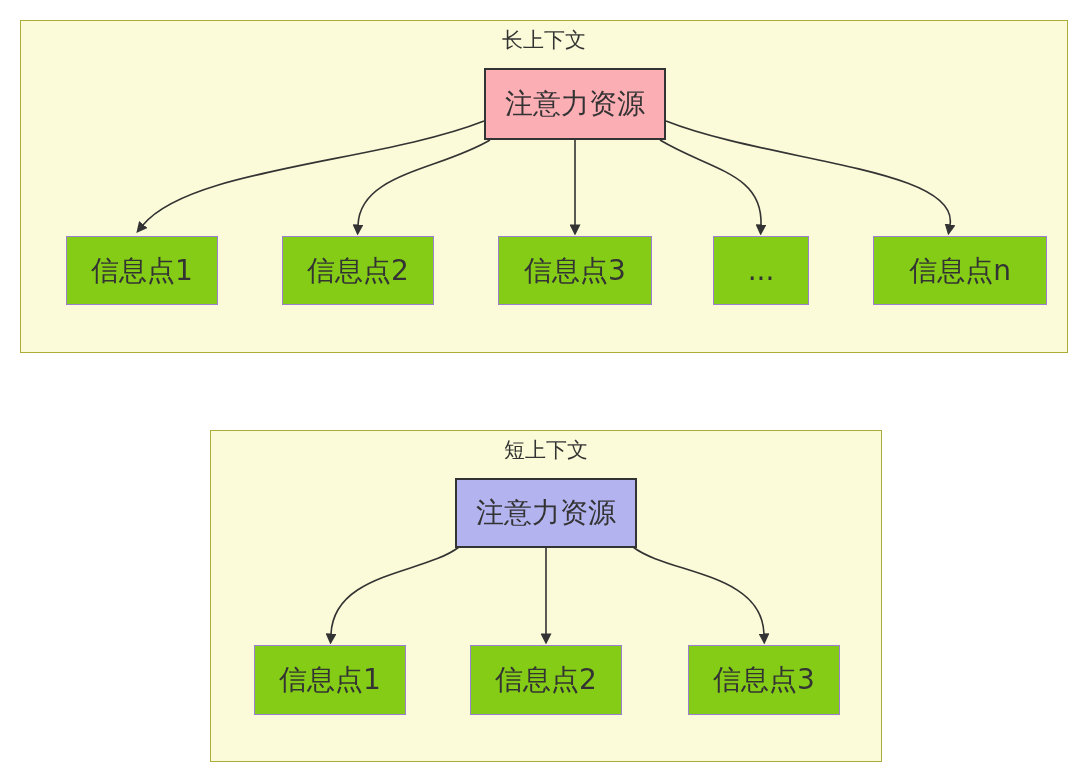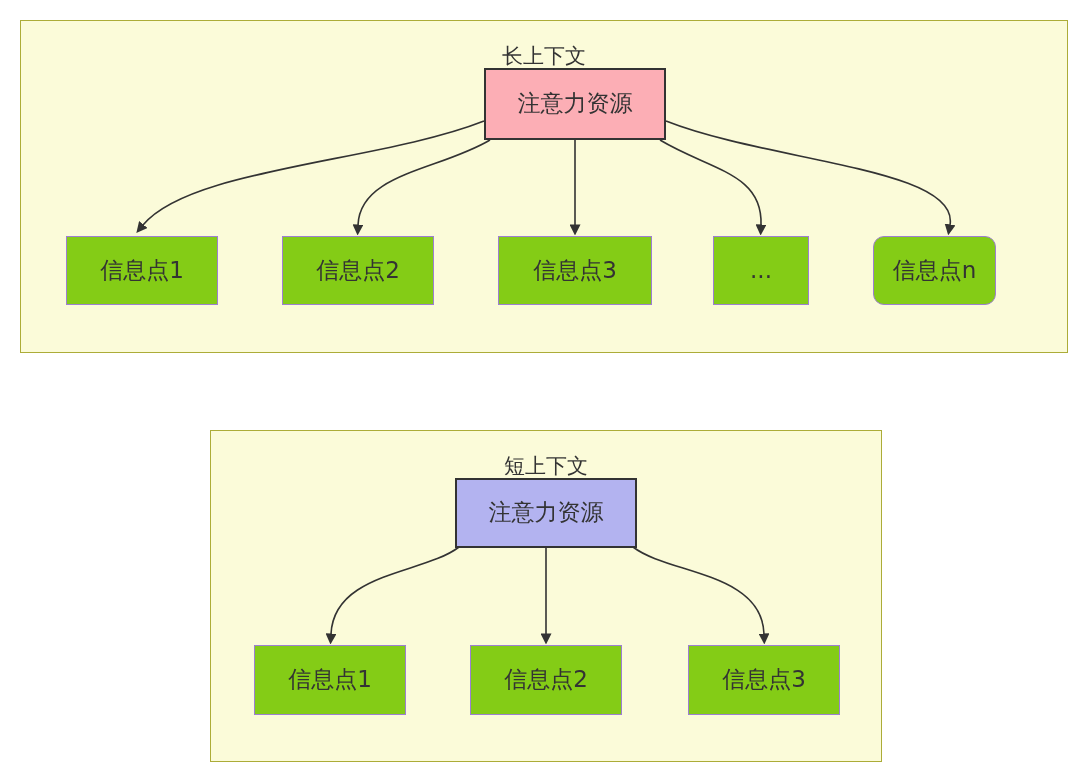--- a/index.html
+++ b/index.html
@@ -15,57 +15,57 @@
   .container {
     position: absolute;
     background: #FBFBD9;
     border: 1.5px solid #ACAC38;
     box-sizing: border-box;
   }
   .container.top    { left: 20px;  top: 20px;  width: 1048px; height: 333px; }
   .container.bottom { left: 210px; top: 430px; width: 672px;  height: 332px; }
   .container-title {
     text-align: center;
-    padding-top: 23px;
+    padding-top: 7px;
     font-size: 21px;
     line-height: 1.15;
     color: #333333;
   }
   .arrows {
     position: absolute;
     left: 0; top: 0;
     width: 1080px; height: 774px;
     pointer-events: none;
   }
   .node {
     position: absolute;
     display: flex;
     align-items: center;
     justify-content: center;
     box-sizing: border-box;
-    font-size: 23px;
+    font-size: 28px;
     line-height: 1.2;
     text-align: center;
     color: #333333;
   }
   .root {
     border: 2.5px solid #333333;
   }
   .root.pink   { left: 484px; top: 68px;  width: 182px; height: 72px; background: #FCAEB5; }
   .root.purple { left: 455px; top: 478px; width: 182px; height: 70px; background: #B3B3F0; }
   .child {
     background: #84cc16;
     border: 1.5px solid #9D7FD1;
   }
   .child.trow { top: 236px; height: 69px; }
   .t1 { left: 66px;  width: 152px; }
   .t2 { left: 282px; width: 152px; }
   .t3 { left: 498px; width: 154px; }
   .t4 { left: 713px; width: 96px;  }
-  .t5 { left: 873px; width: 123px; border-radius: 11px; }
+  .t5 { left: 873px; width: 174px; }
   .child.brow { top: 645px; height: 70px; }
   .c1 { left: 254px; width: 152px; }
   .c2 { left: 470px; width: 152px; }
   .c3 { left: 688px; width: 152px; }
 </style>
 </head>
 <body>
 
 <div class="canvas">
 

